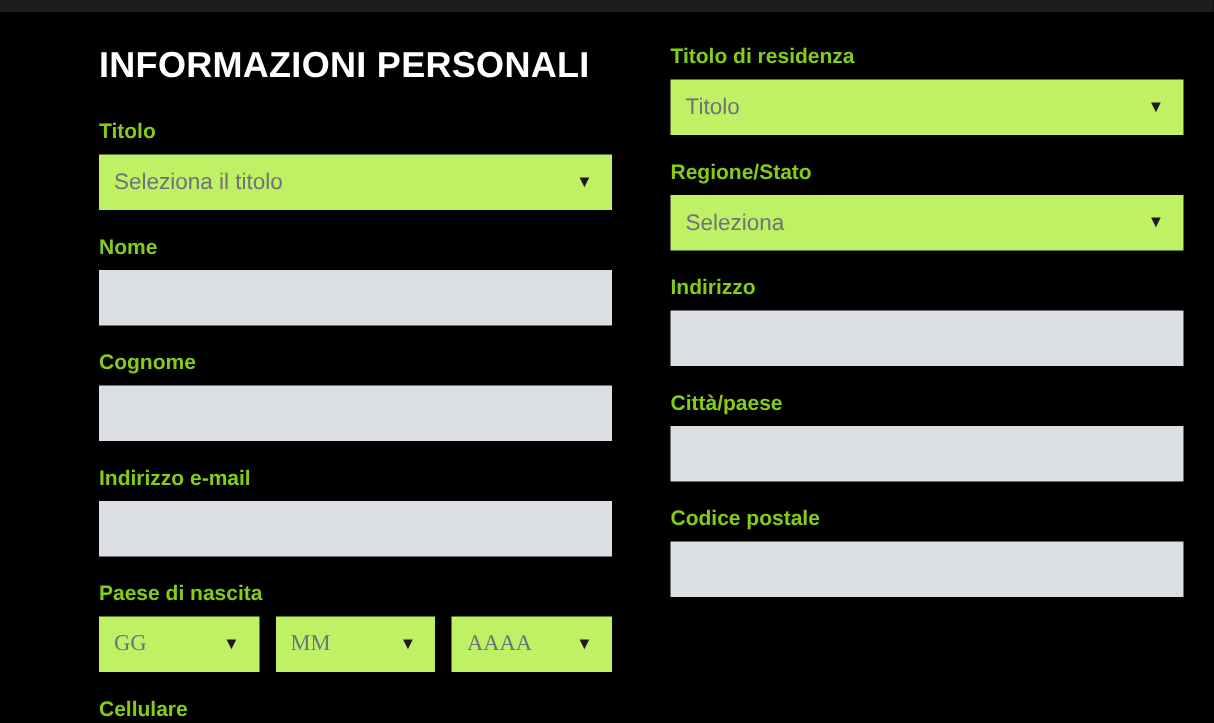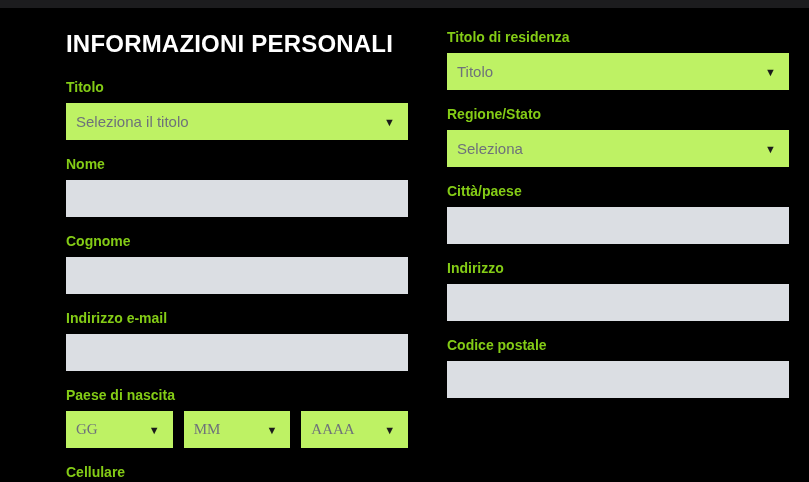--- a/index.html
+++ b/index.html
@@ -157,26 +157,26 @@
 
     <div class="field-group">
       <label class="field-label">Regione/Stato</label>
       <div class="select-box">
         <span class="select-value">Seleziona</span>
         <span class="select-arrow">▼</span>
       </div>
     </div>
 
     <div class="field-group">
-      <label class="field-label">Città/paese</label>
+      <label class="field-label">Indirizzo</label>
       <input class="text-input" type="text" value="" style="">
     </div>
 
     <div class="field-group">
-      <label class="field-label">Indirizzo</label>
+      <label class="field-label">Città/paese</label>
       <input class="text-input" type="text" value="" style="">
     </div>
 
     <div class="field-group">
       <label class="field-label">Codice postale</label>
       <input class="text-input" type="text" value="" style="">
     </div>
   </div>
 
 </div>

